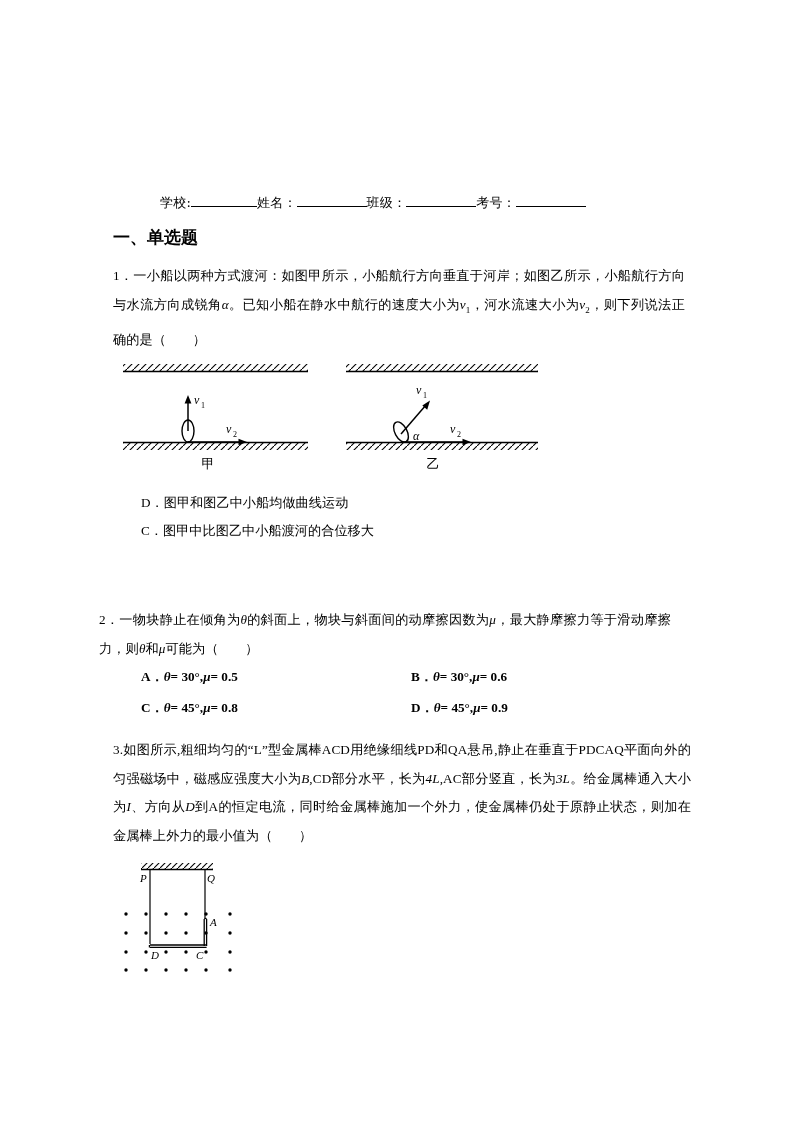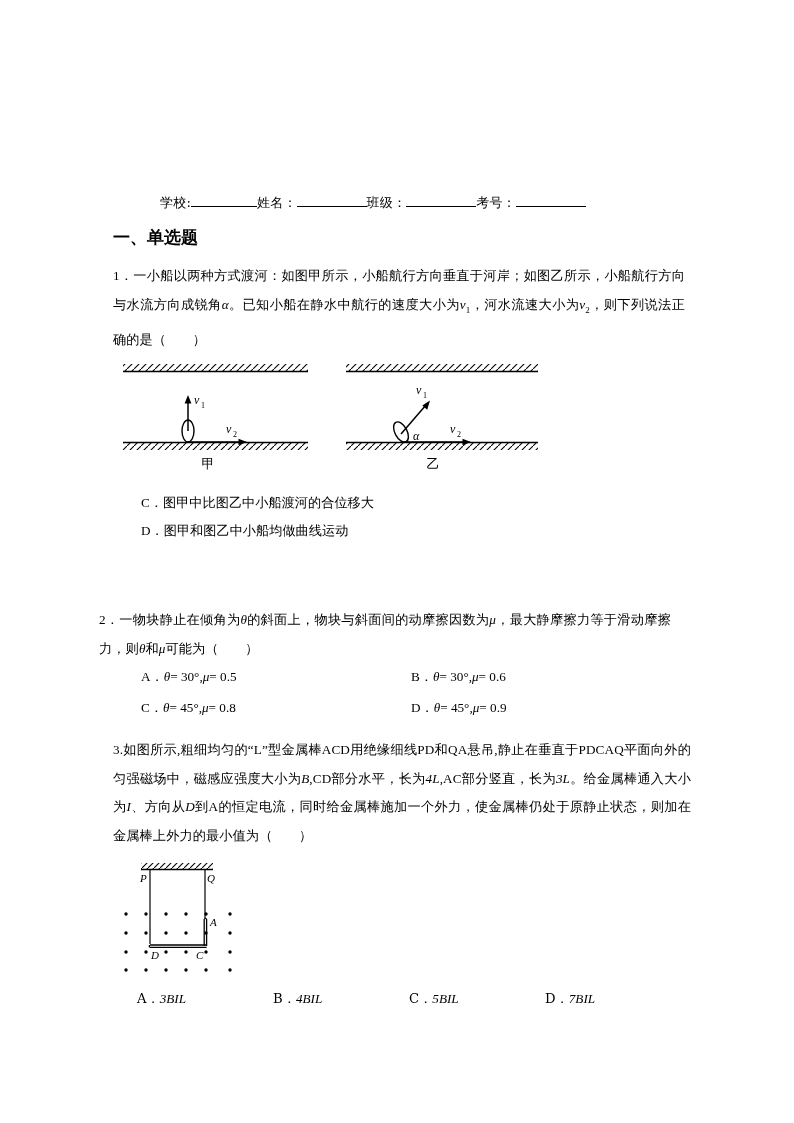--- a/index.html
+++ b/index.html
@@ -95,21 +95,21 @@
   .q1opts .row { height: 28px; }
 
   
   .q2opts {
     position: absolute;
     left: 141px;
     top: 668px;
     width: 540px;
     font-size: 13.2px;
   }
-  .q2opts .row { display: flex; height: 31px; }
+  .q2opts .row { display: flex; height: 31px; font-weight: bold; }
   .q2opts .cell { width: 282px; white-space: nowrap; }
 
   
   .q3opts {
     position: absolute;
     left: 137px;
     top: 990px;
     width: 560px;
     font-size: 13.2px;
     font-family: "DejaVu Serif","Liberation Serif",serif;
@@ -193,22 +193,22 @@
       <line x1="288" y1="80" x2="352" y2="80" stroke="#000" stroke-width="1.5"></line>
       <path d="M358,80 L349.5,76.8 L349.5,83.2 Z" fill="#000"></path>
       <text x="337" y="71" font-family="Liberation Serif, serif" font-style="italic" font-size="12">v</text>
       <text x="344" y="74.5" font-family="Liberation Serif, serif" font-size="8">2</text>
 
       <text x="320" y="106" font-family="DejaVu Serif, serif" font-size="13" text-anchor="middle">乙</text>
     </svg>
   </div>
 
   <div class="opt q1opts">
+    <div class="row">D．图甲和图乙中小船均做曲线运动</div>
     <div class="row">C．图甲中比图乙中小船渡河的合位移大</div>
-    <div class="row">D．图甲和图乙中小船均做曲线运动</div>
   </div>
 
   <div class="qtext q2"><span>2．一物块静止在倾角为</span><span class="it">θ</span><span>的斜面上，物块与斜面间的动摩擦因数为</span><span class="it">μ</span><span>，最大静摩擦力等于滑动摩擦力，则</span><span class="it">θ</span><span>和</span><span class="it">μ</span><span>可能为（　　）</span></div>
 
   <div class="q2opts">
     <div class="row">
       <div class="cell"><span>A．</span><span class="it">θ</span><span>= 30°,</span><span class="it">μ</span><span>= 0.5</span></div>
       <div class="cell"><span>B．</span><span class="it">θ</span><span>= 30°,</span><span class="it">μ</span><span>= 0.6</span></div>
     </div>
     <div class="row">
@@ -269,22 +269,14 @@
       <line x1="32" y1="83" x2="88.6" y2="83" stroke="#000" stroke-width="1.3"></line>
       <line x1="32" y1="85.4" x2="88.6" y2="85.4" stroke="#000" stroke-width="1.3"></line>
       <line x1="31.4" y1="83" x2="31.4" y2="85.4" stroke="#000" stroke-width="1.2"></line>
 
       <text x="92" y="64" font-family="Liberation Serif, serif" font-style="italic" font-size="11">A</text>
       <text x="78" y="97" font-family="Liberation Serif, serif" font-style="italic" font-size="11">C</text>
       <text x="33" y="97" font-family="Liberation Serif, serif" font-style="italic" font-size="11">D</text>
     </svg>
   </div>
 
-  <div class="q3opts">
-    <div class="row">
-      <div class="cell"><span>A．</span><span class="it">3BIL</span></div>
-      <div class="cell"><span>B．</span><span class="it">4BIL</span></div>
-      <div class="cell"><span>C．</span><span class="it">5BIL</span></div>
-      <div class="cell"><span>D．</span><span class="it">7BIL</span></div>
-    </div>
-  </div>
 
 </div>
 
 </body></html>

